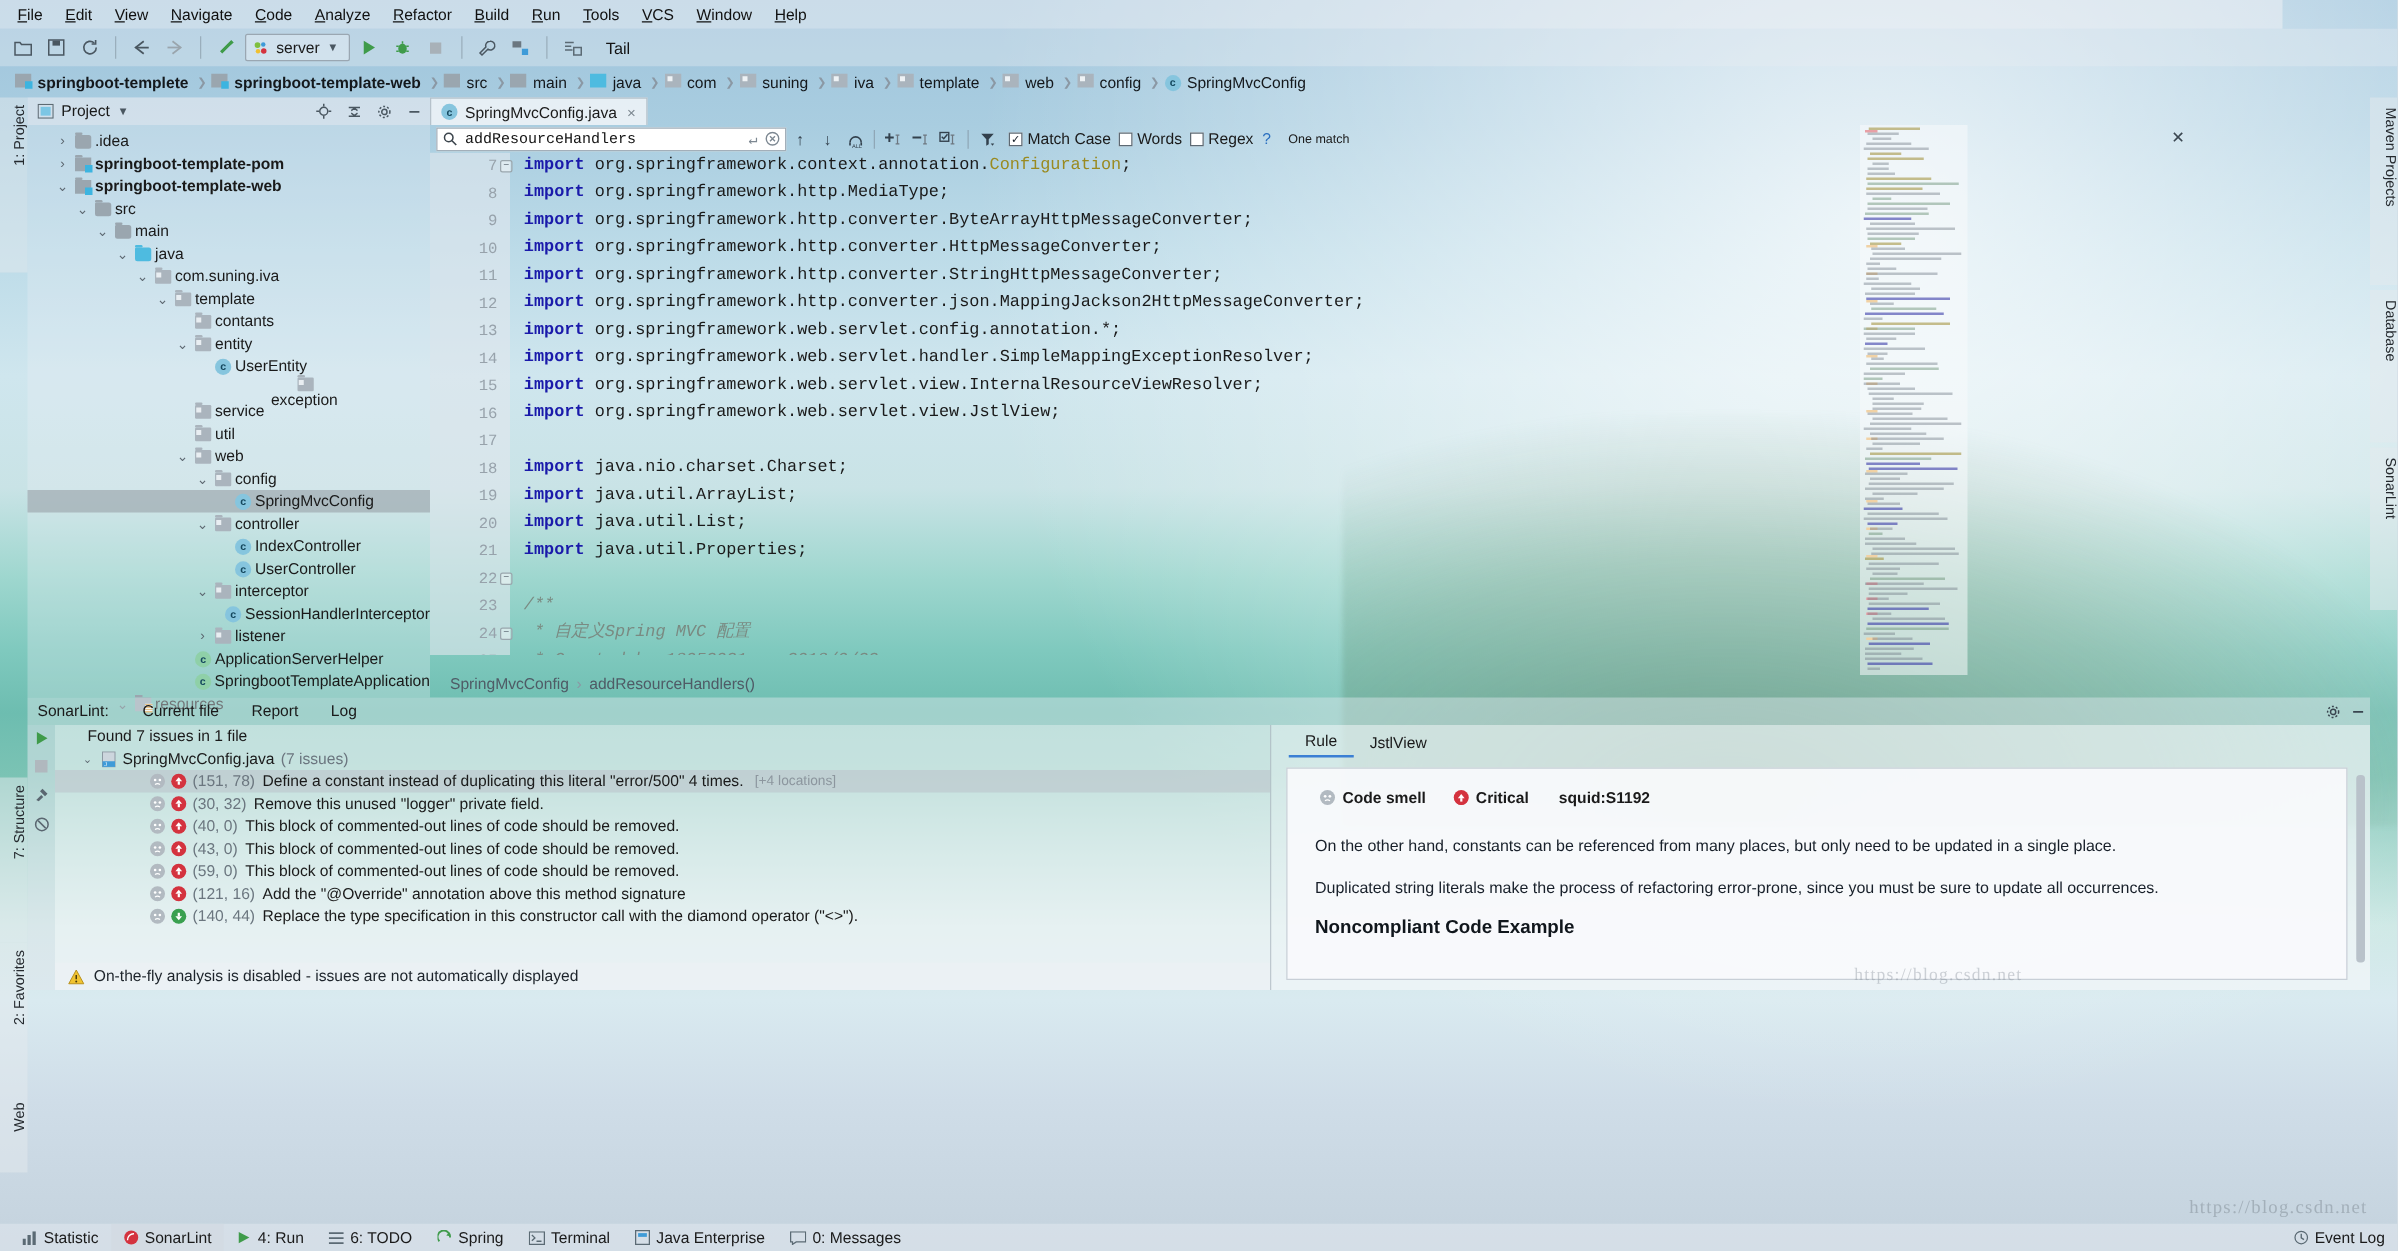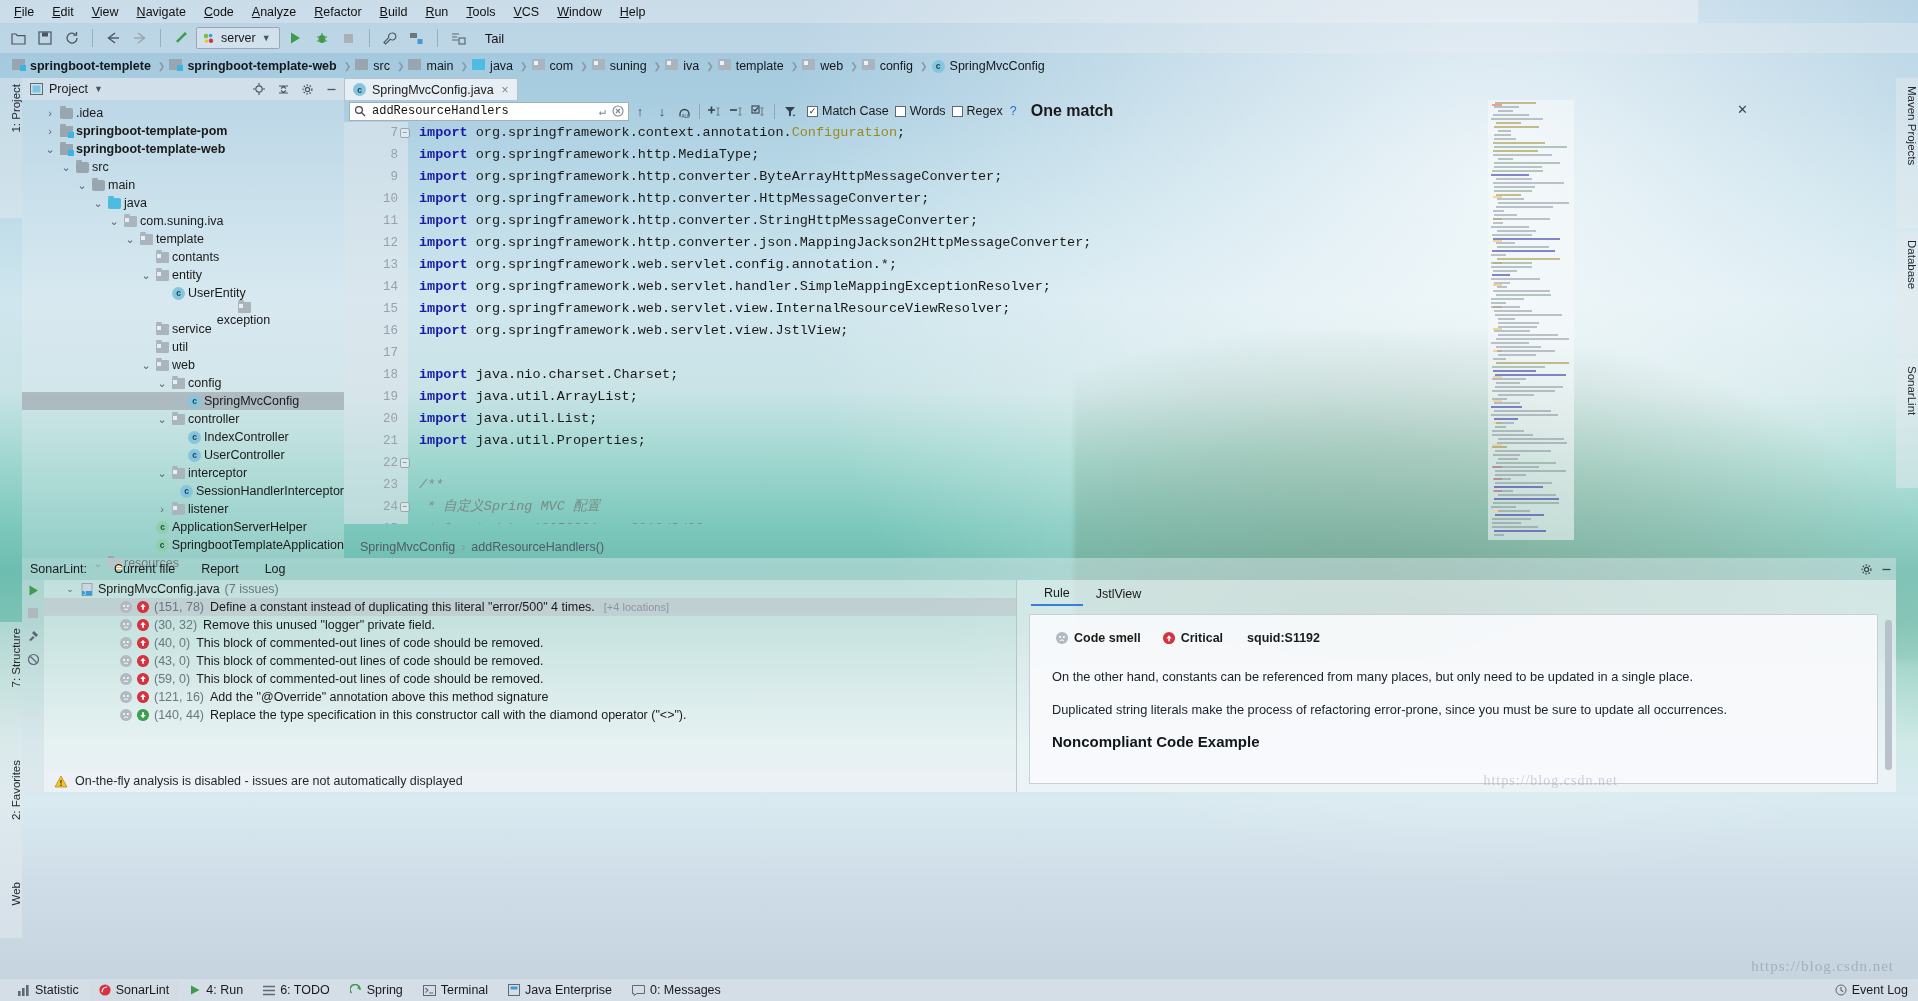--- a/index.html
+++ b/index.html
@@ -25,21 +25,21 @@
   #wallpaper:after{
     content:"";
     position:absolute; left:56%; top:33%; width:46%; height:33%;
     background: radial-gradient(ellipse at 35% 95%, rgba(72,120,92,.55) 0%, rgba(90,140,110,.30) 45%, rgba(120,170,140,0) 72%);
     filter: blur(2px);
   }
   .ide { position:absolute; inset:0; }
 
   
   .menubar{
-    position:absolute; left:0; top:0; width:1698px; height:23px;
+    position:absolute; left:0; top:0; width:1826px; height:23px;
     background:rgba(238,241,244,.55);
     display:flex; align-items:center; padding-left:6px; gap:2px;
     font-size:12.5px;
   }
   .menubar .mi{ padding:2px 8px; white-space:nowrap; color:#101010;}
   .menubar .mi u{ text-decoration:underline; }
 
   
   .toolbar{
     position:absolute; left:0; top:23px; width:1918px; height:30px;
@@ -145,21 +145,21 @@
     font-family:"Liberation Mono", monospace;font-size:12px;
   }
   .findbox .q{ color:#2b3138; font-size:11px;}
   .findbox .val{ flex:1; color:#111; }
   .findbox .en{ color:#7d8892; }
   .findbox .clr{ color:#7d8892; }
   .fb-ic{ width:22px;height:20px;display:flex;align-items:center;justify-content:center;color:#33414d;font-size:13px;}
   .fb-sep{ width:1px;height:15px;background:rgba(120,135,148,.55);margin:0 4px;}
   .chk{ display:flex;align-items:center;gap:4px;margin-left:6px;font-size:12.5px;}
   .box{ width:11px;height:11px;border:1px solid #5d6973;background:#fff;display:inline-flex;align-items:center;justify-content:center;font-size:9px;color:#18202a;}
-  .onematch{ font-weight:bold;font-size:16px;margin-left:14px;}
+  .onematch{ font-weight:normal;font-size:10px;margin-left:14px;}
   .find-close{ position:absolute; right:148px; top:24px; color:#3b4751; font-size:13px;}
 
   .code{
     position:absolute;left:0;top:44px;width:1130px;height:402px;
     font-family:"Liberation Mono", monospace; font-size:13.5px; line-height:22px;
     overflow:hidden;
   }
   .gutter{
     position:absolute;left:0;top:0;width:64px;height:402px;
     background:rgba(225,231,238,.62);
@@ -962,20 +962,23 @@
         </span>
         <span>
           <svg width="13" height="13" viewBox="0 0 13 13">
               <circle cx="6.5" cy="6.5" r="5" fill="none" stroke="#5a6670" stroke-width="1.2"></circle>
               <path d="M3.5 3.5l6 6" stroke="#5a6670" stroke-width="1.2"></path>
             </svg>
         </span>
       </div>
 
       <div class="issue-list">
+        <div class="ilrow" style="padding-left:26px;">
+          <span>Found 7 issues in 1 file</span>
+        </div>
         <div class="ilrow" style="padding-left:20px;">
           <span class="arrow">⌄</span>
           <span>
             <svg width="12" height="13" viewBox="0 0 12 13">
                 <rect x="1" y="0.5" width="10" height="12" fill="#cdd6dd" stroke="#8d99a2" stroke-width=".8"></rect>
                 <rect x="1" y="8" width="10" height="4.5" fill="#3f9bd8"></rect>
                 <text x="2.4" y="12" font-size="4.5" fill="#fff" font-family="sans-serif">J</text>
               </svg>
           </span>
           <span>SpringMvcConfig.java</span>

